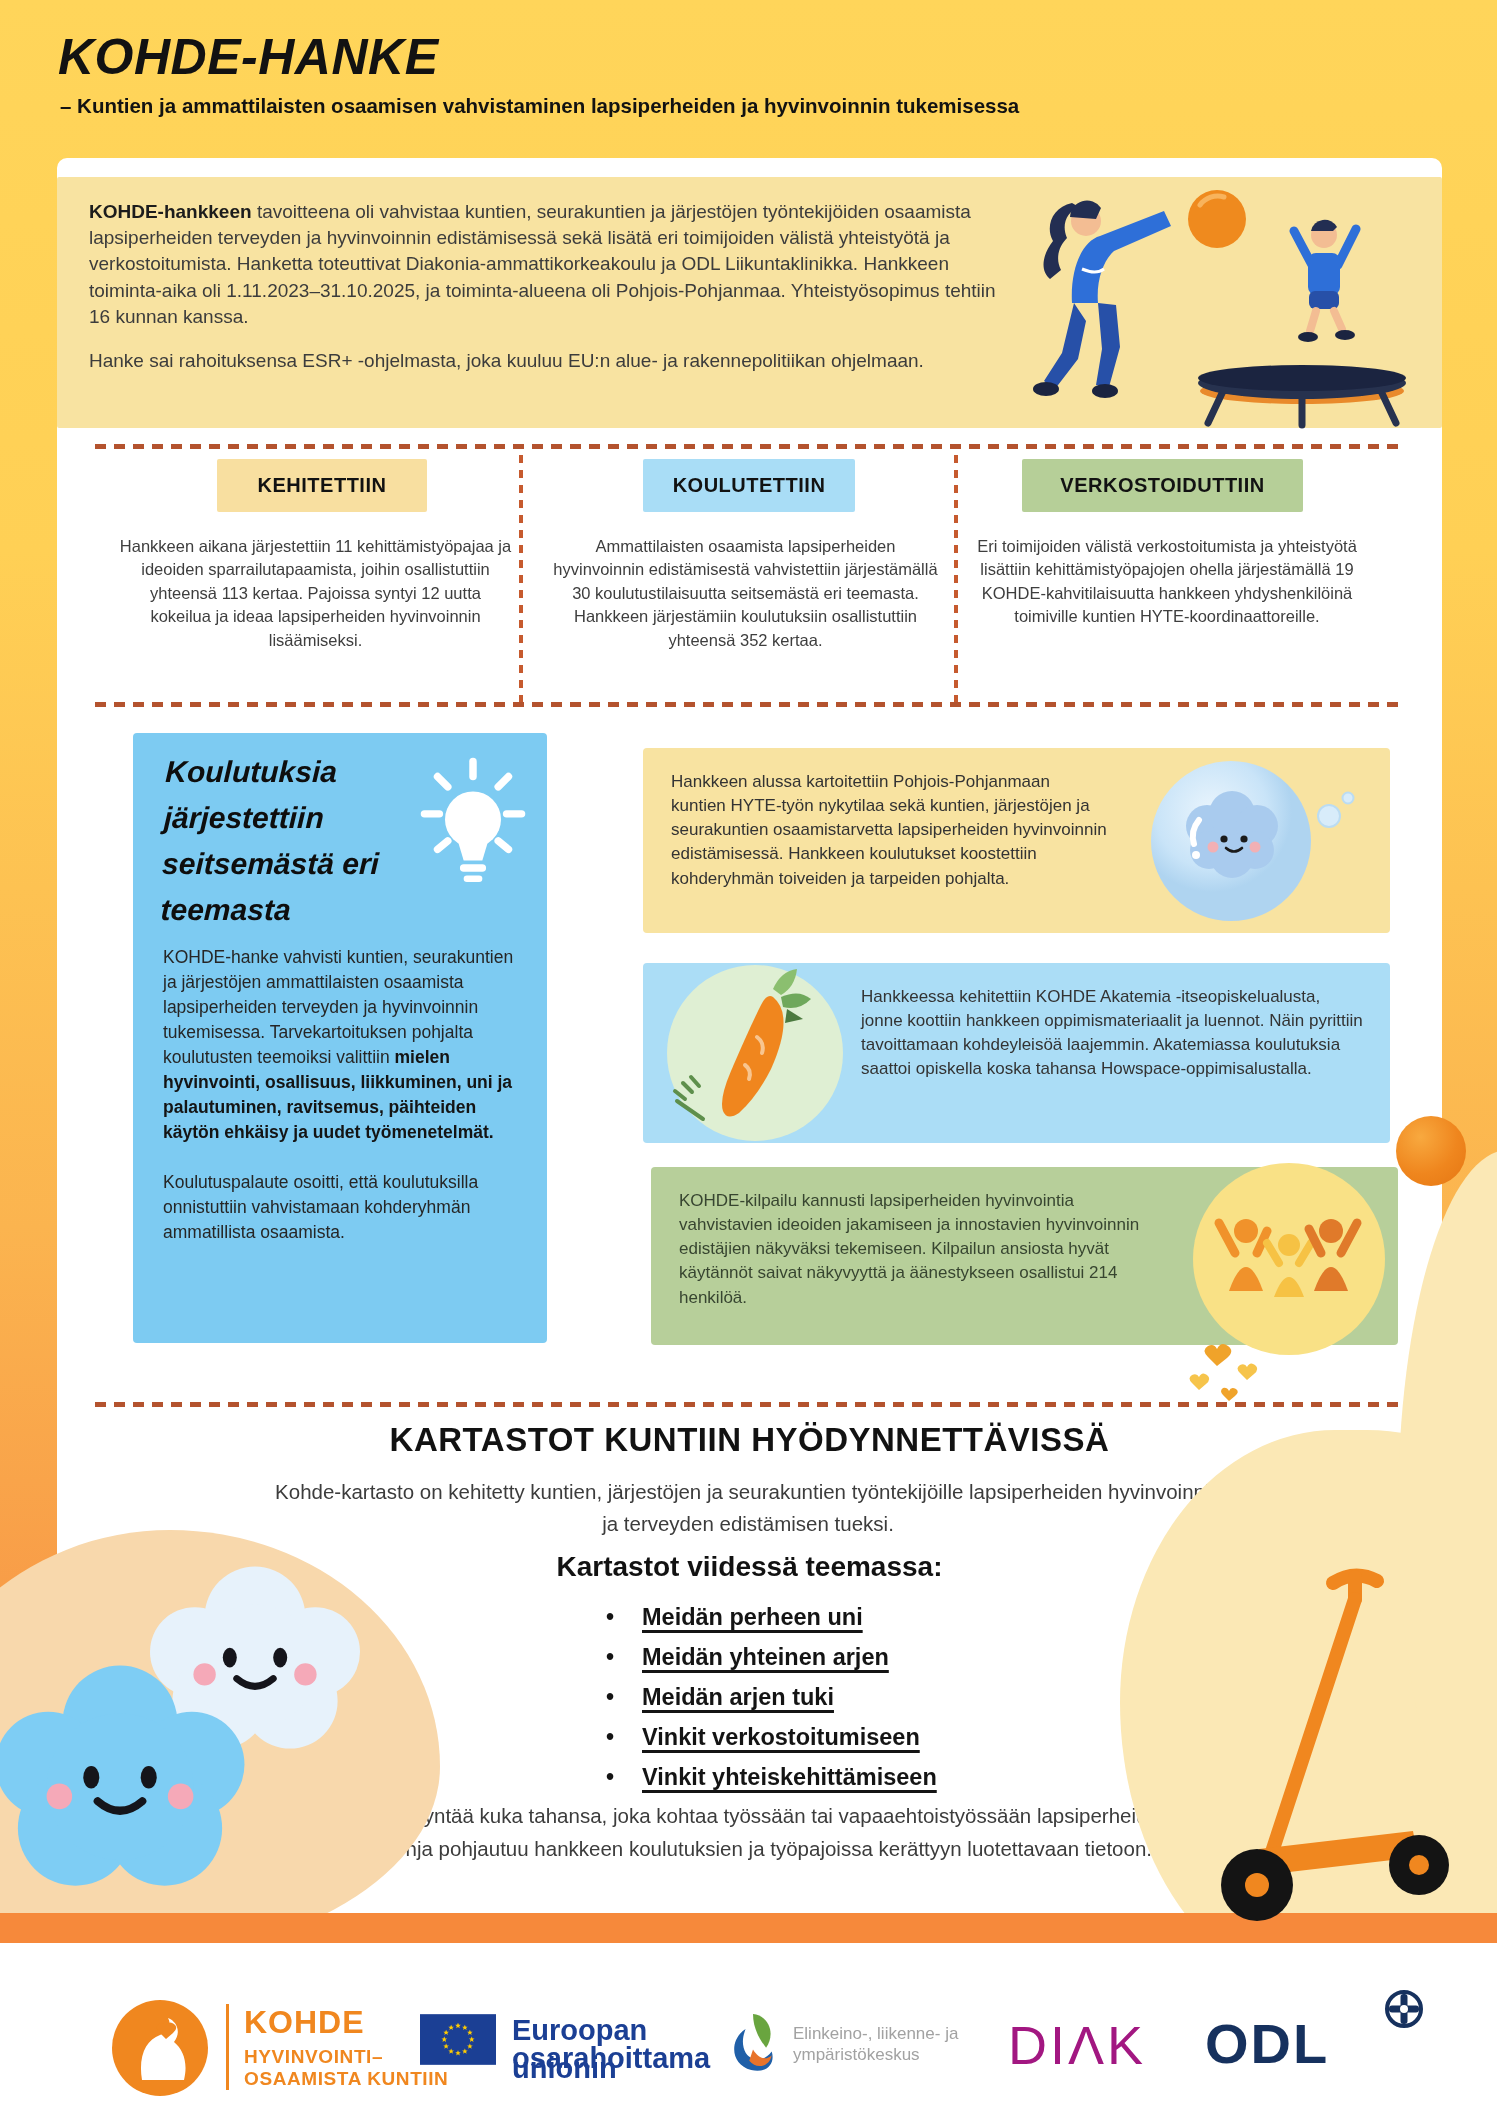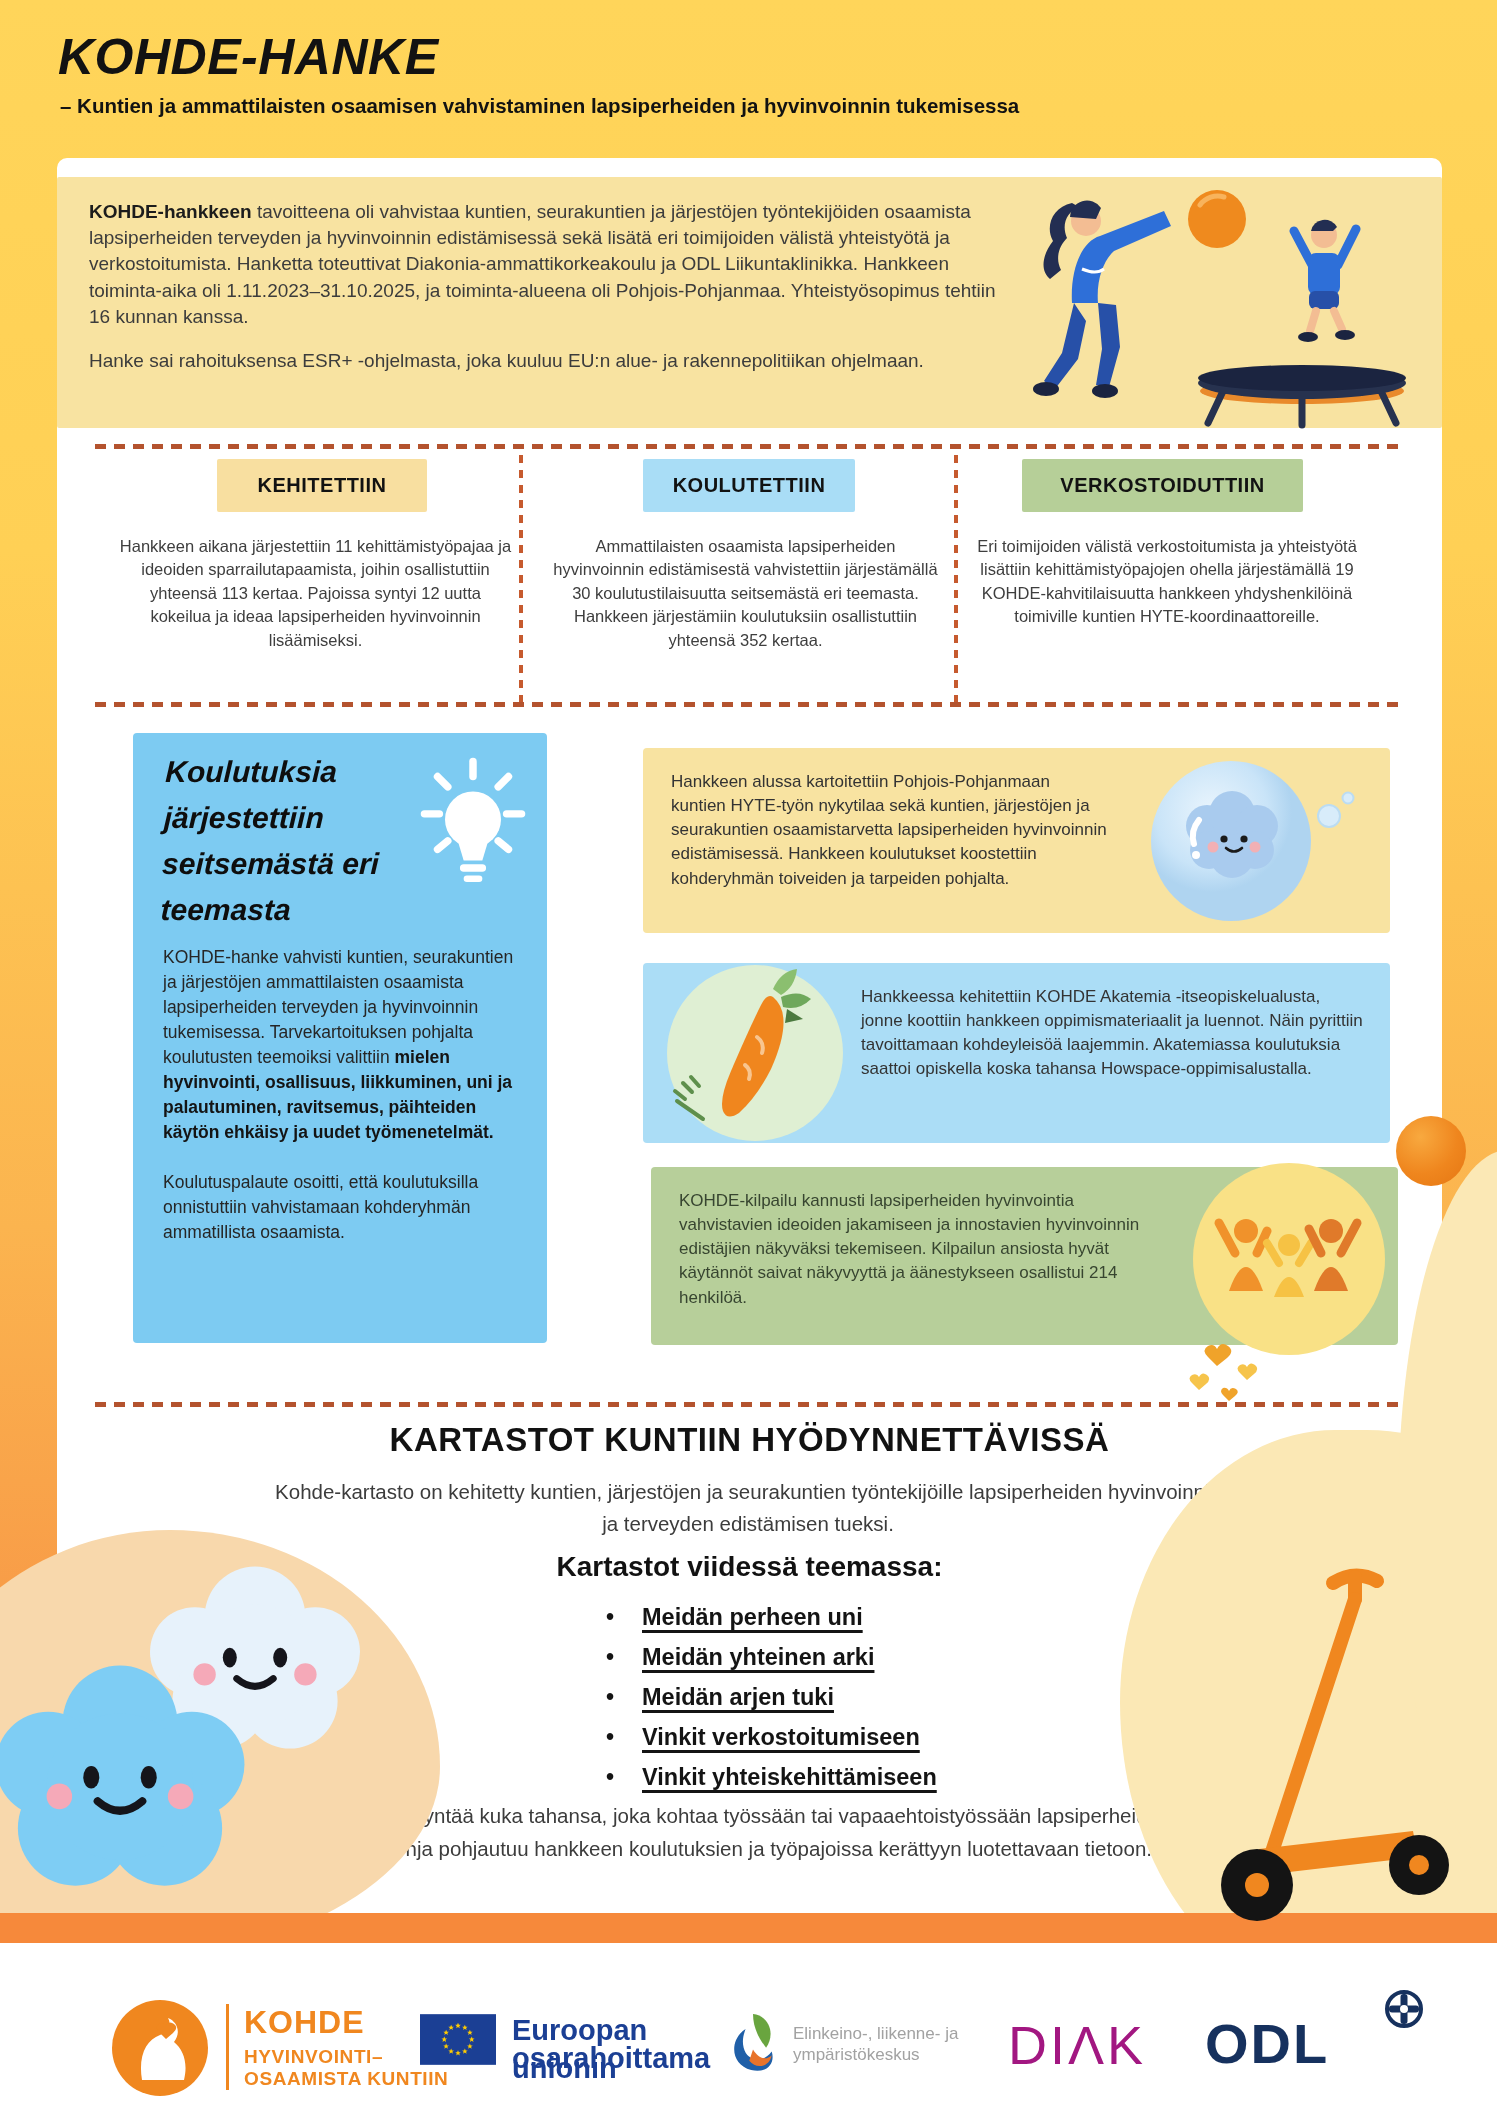--- a/index.html
+++ b/index.html
@@ -243,21 +243,21 @@
     </svg>
   </div>
 
   <div class="abs hdash" style="left:95px;top:1402px;width:1305px;"></div>
 
   <div class="abs khead">KARTASTOT KUNTIIN HYÖDYNNETTÄVISSÄ</div>
   <div class="abs kintro">Kohde-kartasto on kehitetty kuntien, järjestöjen ja seurakuntien työntekijöille lapsiperheiden hyvinvoinnin ja terveyden edistämisen tueksi.</div>
   <div class="abs ktheme">Kartastot viidessä teemassa:</div>
   <ul class="abs klist">
     <li><a href="#">Meidän perheen uni</a></li>
-    <li><a href="#">Meidän yhteinen arki</a></li>
+    <li><a href="#">Meidän yhteinen arjen</a></li>
     <li><a href="#">Meidän arjen tuki</a></li>
     <li><a href="#">Vinkit verkostoitumiseen</a></li>
     <li><a href="#">Vinkit yhteiskehittämiseen</a></li>
   </ul>
   <div class="abs koutro">Karttoja voi hyödyntää kuka tahansa, joka kohtaa työssään tai vapaaehtoistyössään lapsiperheitä. Kartan tietopohja pohjautuu hankkeen koulutuksien ja työpajoissa kerättyyn luotettavaan tietoon.</div>
 
   <div class="abs ball"></div>
 
   <div class="abs blob" style="left:-100px;top:1530px;width:540px;height:430px;background:#F8D8AC;border-radius:50% 50% 60% 40% / 60% 55% 45% 40%;"></div>
   <div class="abs blob" style="left:1120px;top:1430px;width:480px;height:560px;background:#FBE8B5;border-radius:48% 52% 55% 45% / 52% 48% 45% 55%;"></div>

